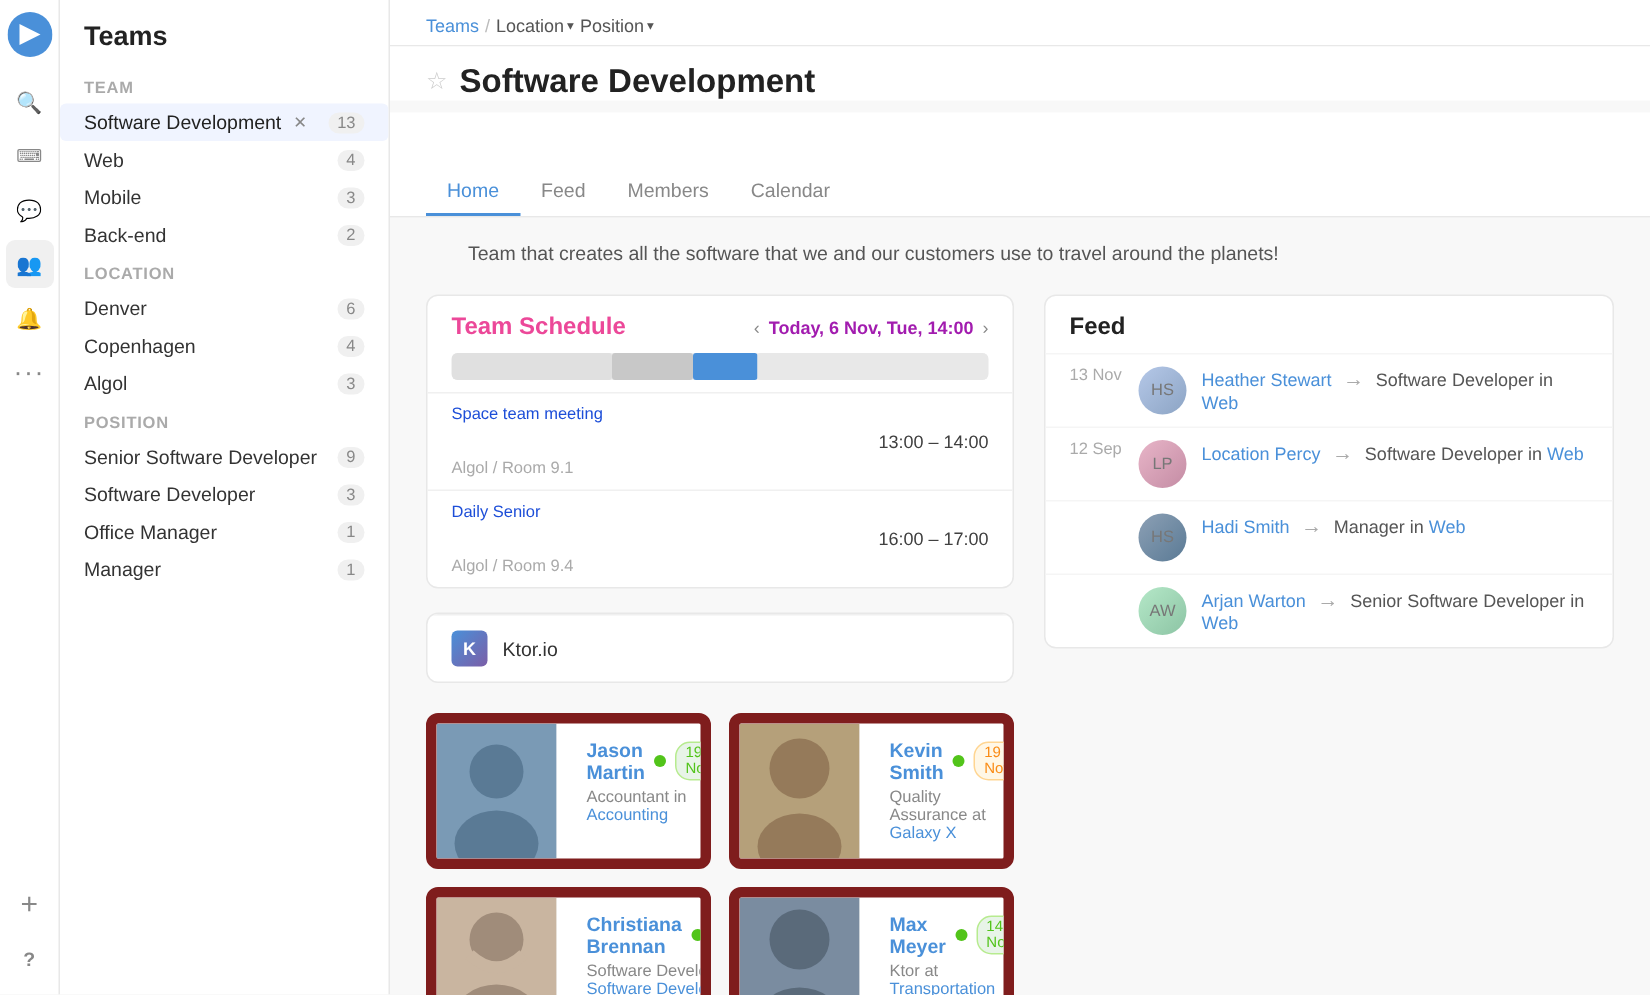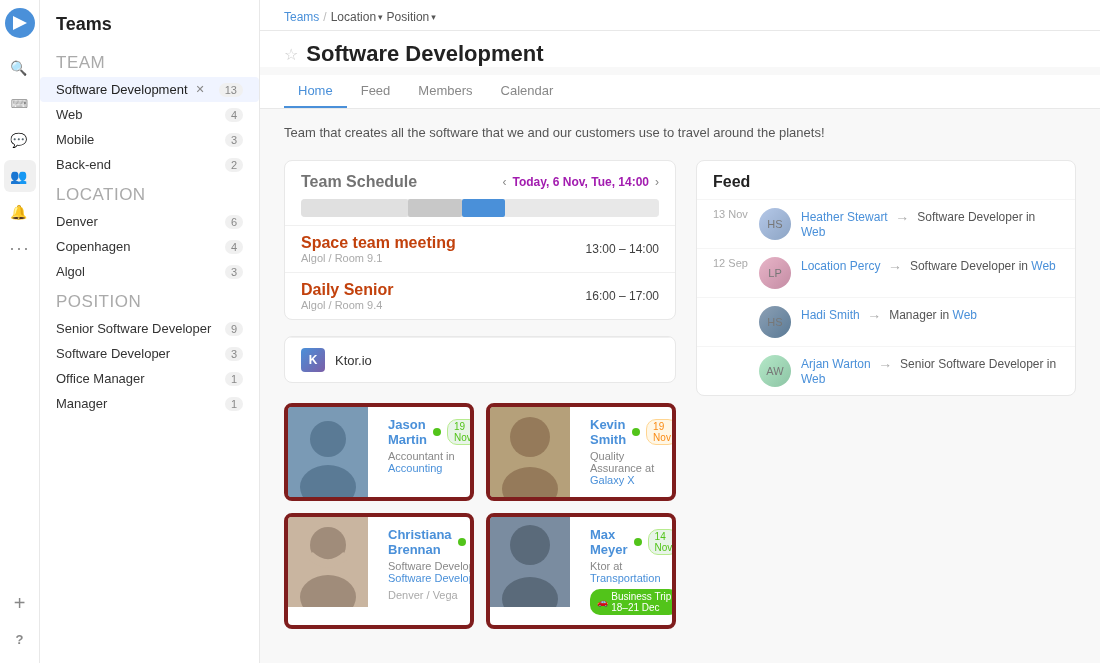--- a/index.html
+++ b/index.html
@@ -53,23 +53,23 @@
       overflow-y: auto;
       padding: 0;
     }
     .sidebar-title {
       font-size: 18px;
       font-weight: 700;
       color: #222;
       padding: 14px 16px 10px;
     }
     .sidebar-section-label {
-      font-size: 17px;
+      font-size: 11px;
       color: #aaa;
-      font-weight: 400;
+      font-weight: 700;
       padding: 8px 16px 4px;
       text-transform: uppercase;
       letter-spacing: 0.5px;
     }
     .sidebar-item {
       display: flex;
       align-items: center;
       justify-content: space-between;
       padding: 5px 16px;
       cursor: pointer;
@@ -155,36 +155,38 @@
       background: #fff;
       border-bottom: 1px solid #e8e8e8;
       margin-top: 8px;
     }
     .tab {
       padding: 8px 14px;
       cursor: pointer;
       color: #888;
       font-size: 13px;
       border-bottom: 2px solid transparent;
+      margin-top: 36px;
     }
     .tab.active { color: #4a90d9; border-bottom-color: #4a90d9; font-weight: 500; }
 
     
     .content-area {
       flex: 1;
       overflow-y: auto;
       padding: 16px 24px;
       display: flex;
       flex-direction: column;
       gap: 16px;
     }
     .team-description {
       font-size: 13px;
       color: #555;
       margin-bottom: 4px;
+      margin-left: 28px;
     }
 
     
     .two-col {
       display: flex;
       gap: 20px;
       align-items: flex-start;
     }
     .left-col { flex: 1; display: flex; flex-direction: column; gap: 16px; }
     .right-col { width: 380px; }
@@ -196,21 +198,21 @@
       border: 1px solid #e8e8e8;
       padding: 0;
       overflow: hidden;
     }
     .schedule-header {
       display: flex;
       align-items: center;
       justify-content: space-between;
       padding: 12px 16px 8px;
     }
-    .schedule-title { font-size: 16px; font-weight: 700; color: #737373; }
+    .schedule-title { font-size: 16px; font-weight: 700; color: #ec4899; }
     .schedule-nav {
       display: flex;
       align-items: center;
       gap: 6px;
       font-size: 12px;
       color: #555;
     }
     .nav-arrow { cursor: pointer; color: #888; }
     .today-btn { font-weight: 600; color: #a21caf; }
 
@@ -230,22 +232,22 @@
       border-radius: 2px;
     }
 
     .schedule-event {
       display: flex;
       align-items: center;
       justify-content: space-between;
       padding: 8px 16px;
       border-top: 1px solid #f0f0f0;
     }
-    .event-left .event-name { font-size: 16px; font-weight: 700; color: #c2410c; }
-    .event-left .event-room { font-size: 11px; color: #aaa; }
+    .event-left .event-name { font-size: 11px; font-weight: 400; color: #1d4ed8; }
+    .event-left .event-room { font-size: 11px; color: #aaa; margin-top: 24px; }
     .event-time { font-size: 12px; color: #404040; }
 
     
     .projects-title { font-size: 16px; font-weight: 700; color: #222; padding: 12px 16px 8px; }
     .project-item {
       display: flex;
       align-items: center;
       gap: 10px;
       padding: 10px 16px;
       border-top: 1px solid #f0f0f0;
@@ -311,21 +313,21 @@
       margin-bottom: 10px;
     }
     .members-grid {
       display: grid;
       grid-template-columns: 1fr 1fr;
       gap: 12px;
     }
     .member-card {
       background: #fff;
       border-radius: 8px;
-      border: 4px solid #7f1d1d;
+      border: 7px solid #7f1d1d;
       display: flex;
       gap: 12px;
       padding: 0;
       overflow: hidden;
       cursor: pointer;
     }
     .member-photo {
       width: 80px;
       height: 90px;
       background: #ddd;

